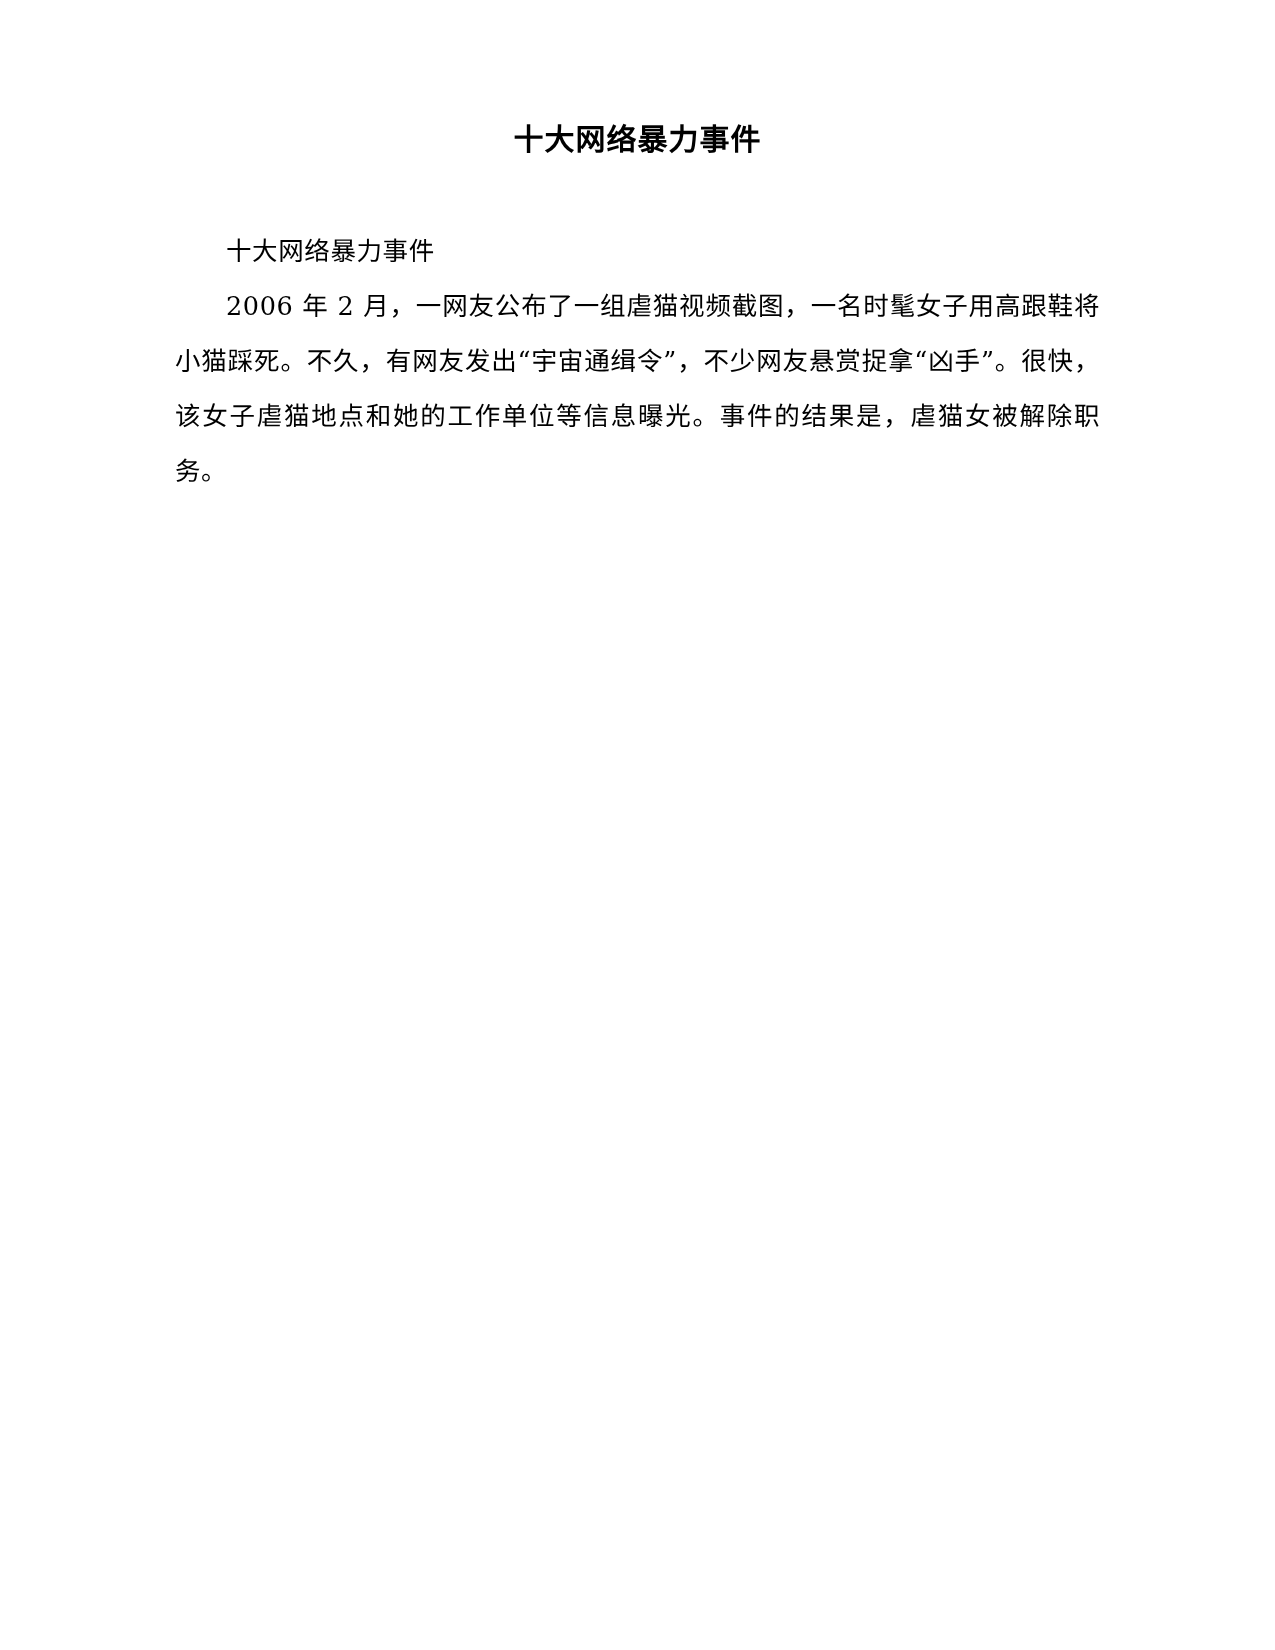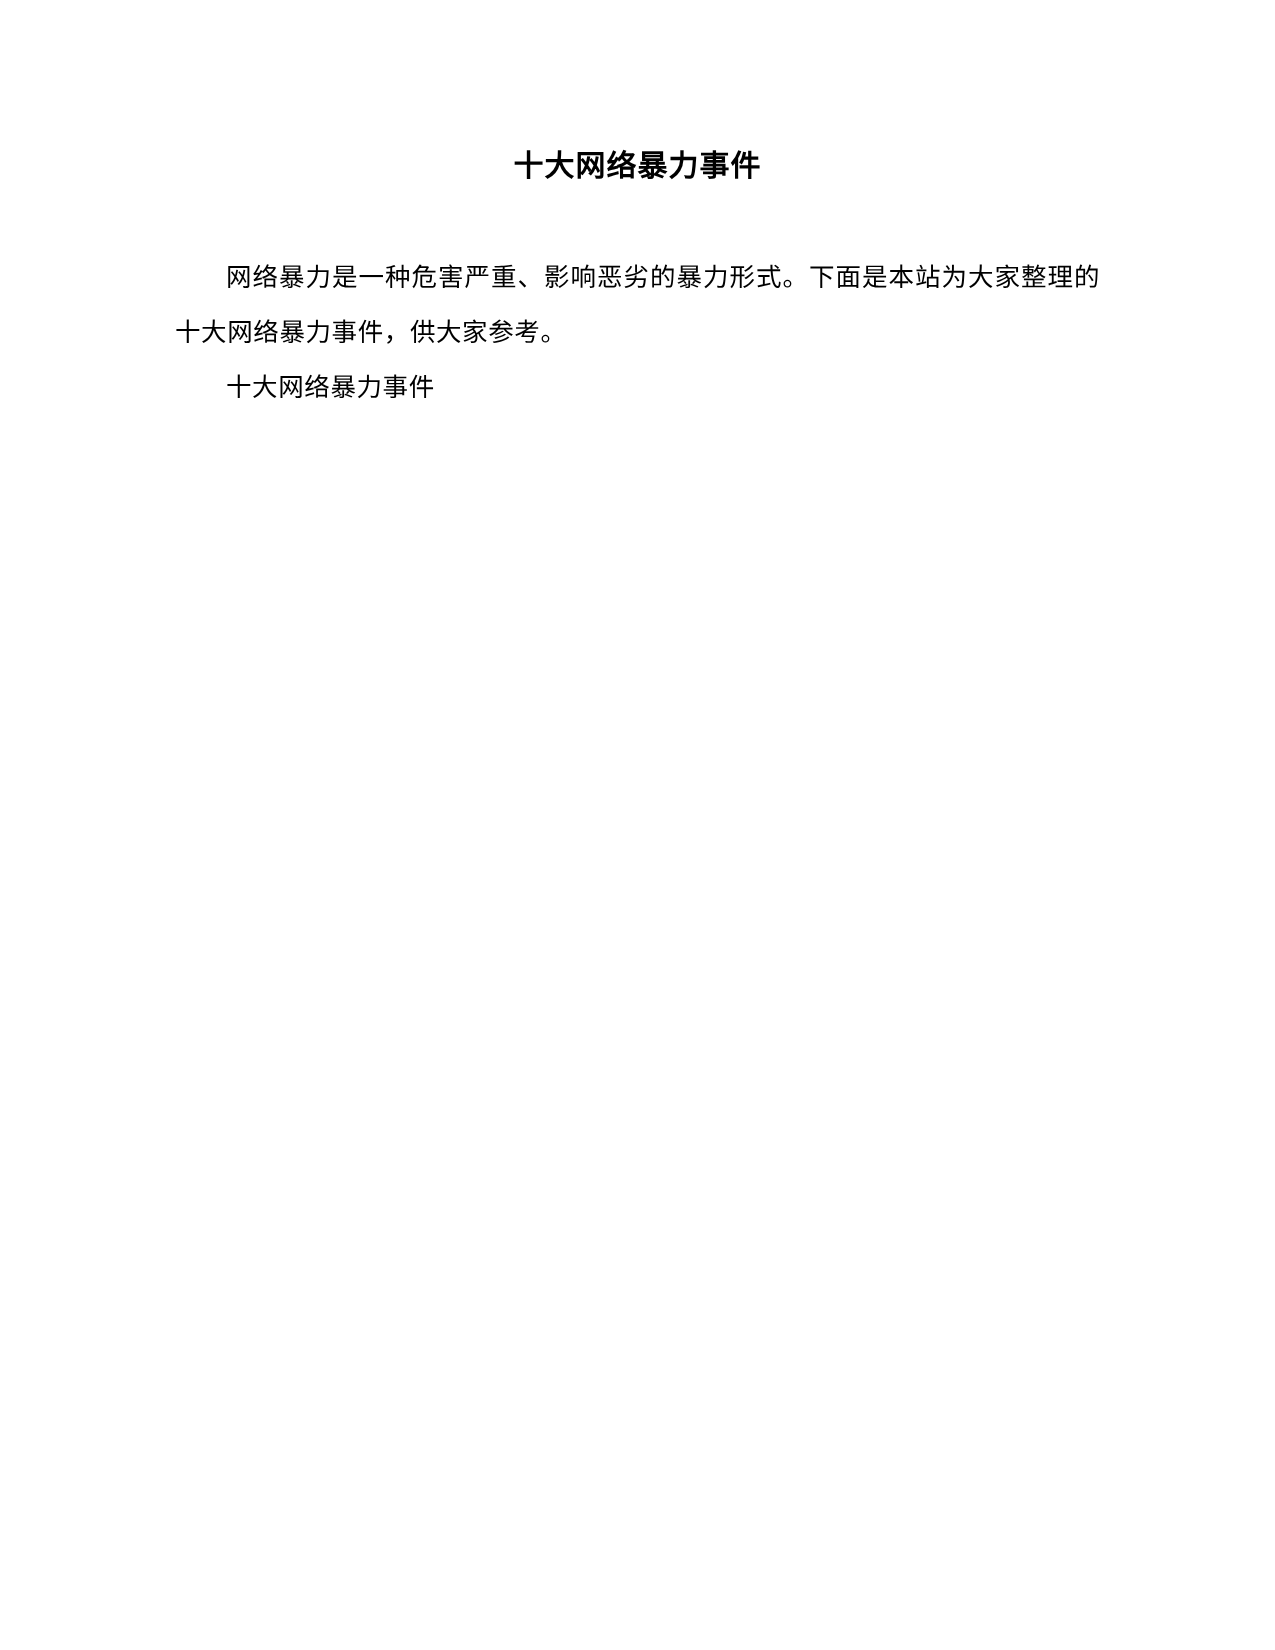--- a/index.html
+++ b/index.html
@@ -12,21 +12,21 @@
     width: 1275px;
     height: 1650px;
     font-family: "DejaVu Serif", "Liberation Serif", serif;
     color: #000000;
     overflow: hidden;
   }
   .page {
     box-sizing: border-box;
     width: 1275px;
     height: 1650px;
-    padding: 88px 175px 120px 175px;
+    padding: 62px 175px 120px 175px;
     background: #ffffff;
   }
   .doc-title {
     text-align: center;
     font-family: "DejaVu Sans", "Liberation Sans", sans-serif;
     font-weight: bold;
     font-size: 30px;
     line-height: 1.5;
     letter-spacing: 1px;
     margin: 55px 0 0 0;
@@ -46,16 +46,16 @@
   p.para + p.para {
     margin-top: 0;
   }
 </style>
 </head>
 <body>
 
 <div class="page">
   <h1 class="doc-title">十大网络暴力事件</h1>
   <div class="body-block">
-    <p class="para">网络暴力是一种危害严重、影响恶劣的暴力形式。下面是本站为大家整理的十大网络暴力事件，供大家参考。</p>
     <p class="para">十大网络暴力事件</p>
+    <p class="para">2006 年 2 月，一网友公布了一组虐猫视频截图，一名时髦女子用高跟鞋将小猫踩死。不久，有网友发出“宇宙通缉令”，不少网友悬赏捉拿“凶手”。很快，该女子虐猫地点和她的工作单位等信息曝光。事件的结果是，虐猫女被解除职务。</p>
   </div>
 </div>
 
 </body></html>

